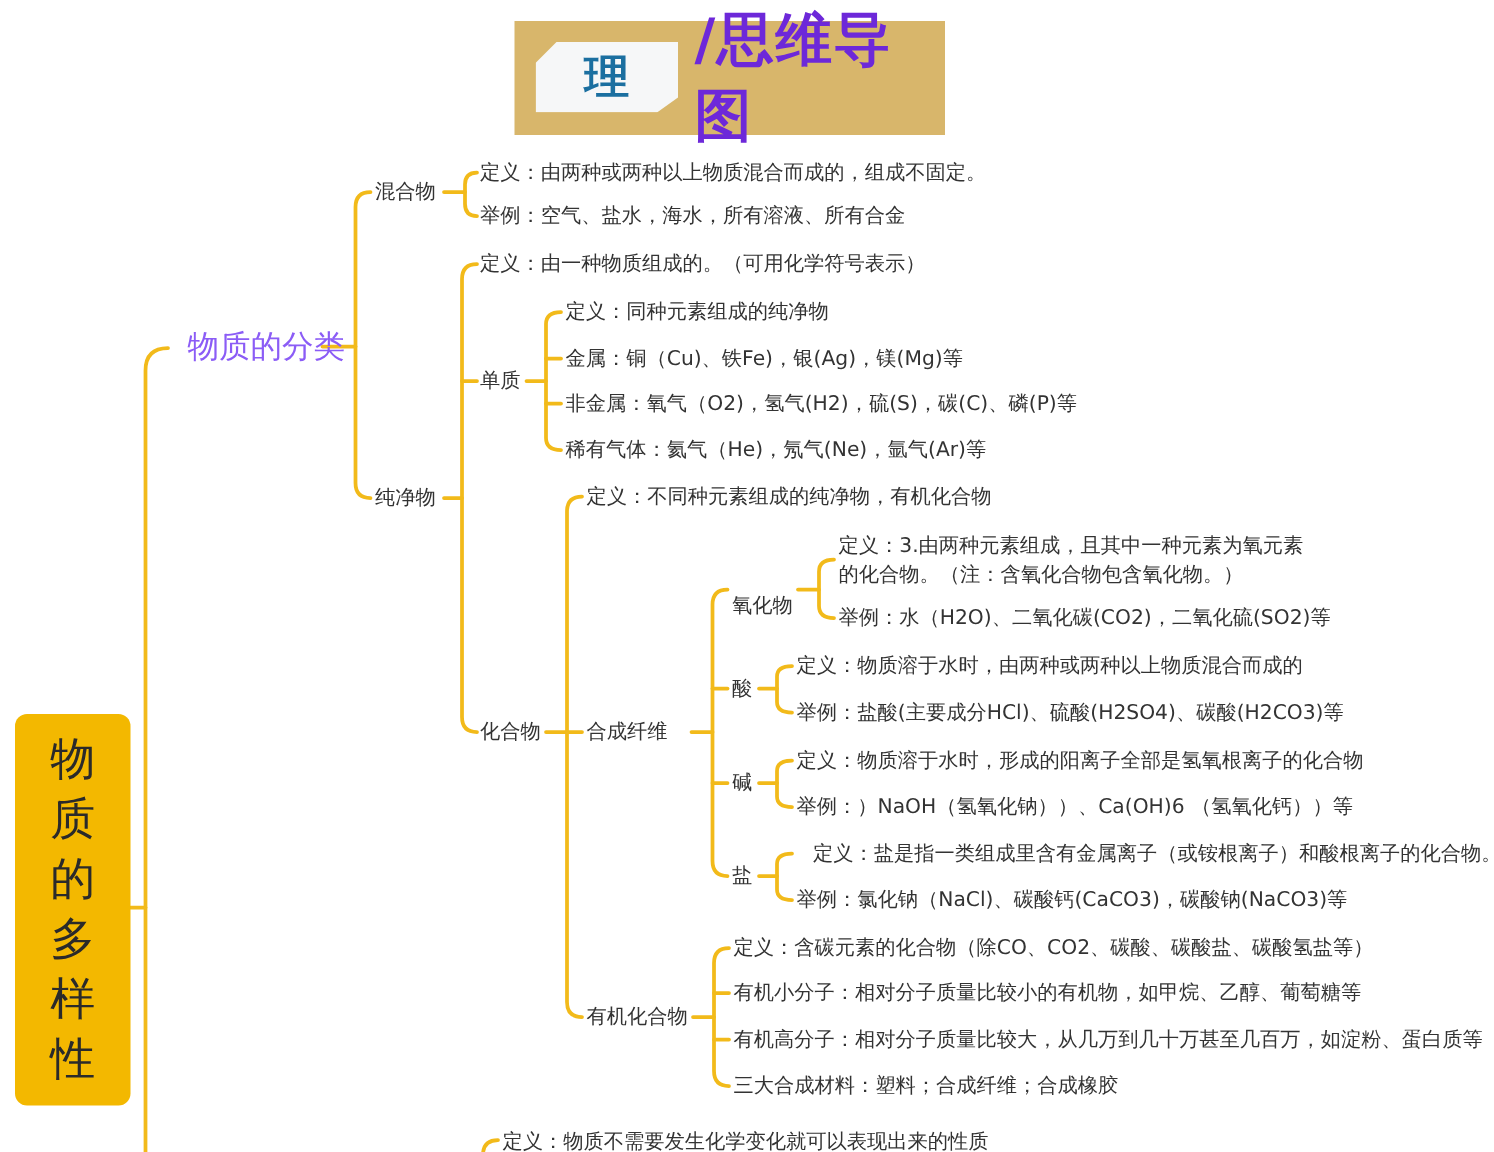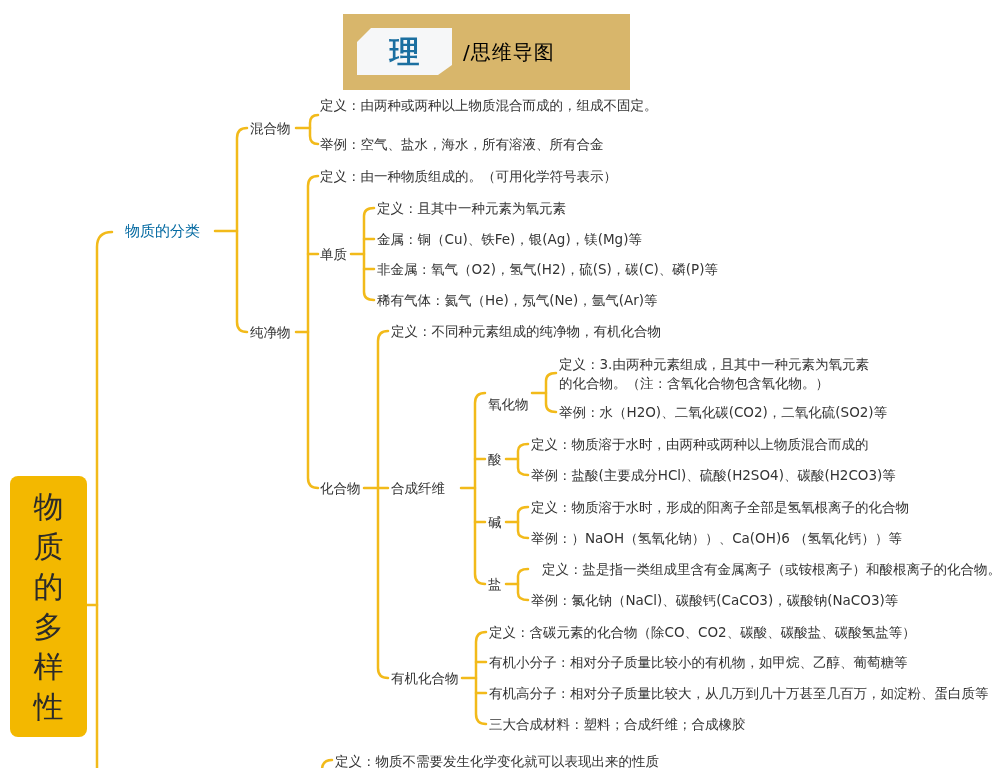--- a/index.html
+++ b/index.html
@@ -18,36 +18,36 @@
     background:#f6f7f8;
     clip-path:polygon(14px 0, 100% 0, 100% calc(100% - 10px), calc(100% - 14px) 100%, 0 100%, 0 14px);
     display:flex; align-items:center; justify-content:center;
   }
   .banner-badge span {
     font-size:30px; font-weight:bold; color:#1b6fa0; line-height:1;
   }
   .banner-title {
     position:absolute; left:120px; top:0; height:76px;
     display:flex; align-items:center;
-    font-size:20px; font-weight:normal; color:#000000; letter-spacing:1px;
+    font-size:38px; font-weight:bold; color:#6d28d9; letter-spacing:1px;
   }
   .root {
     position:absolute; left:10px; top:476px; width:77px; height:261px;
     background:#f3b800; border-radius:8px;
     display:flex; flex-direction:column; align-items:center; justify-content:center;
   }
   .root span {
     display:block; font-size:30px; line-height:40px; color:#2a2a2a;
   }
   svg.lines { position:absolute; left:0; top:0; }
   .t {
     position:absolute; font-size:13.5px; line-height:18px; height:18px;
     white-space:nowrap; color:#333; transform:translateY(-9px);
   }
-  .t.l1 { font-size:15px; line-height:22px; height:22px; transform:translateY(-11px); color:#0369a1; }
+  .t.l1 { font-size:21px; line-height:22px; height:22px; transform:translateY(-11px); color:#8b5cf6; }
 </style>
 </head>
 <body>
 
 <div class="banner">
   <div class="banner-badge">
     <span>理</span>
   </div>
   <div class="banner-title">/思维导图</div>
 </div>
@@ -106,28 +106,28 @@
   <span>质</span>
   <span>的</span>
   <span>多</span>
   <span>样</span>
   <span>性</span>
 </div>
 
 <div class="t l1" style="left:125px;top:231px">物质的分类</div>
 
 <div class="t" style="left:250px;top:128px">混合物</div>
-<div class="t" style="left:320px;top:105px">定义：由两种或两种以上物质混合而成的，组成不固定。</div>
+<div class="t" style="left:320px;top:115px">定义：由两种或两种以上物质混合而成的，组成不固定。</div>
 <div class="t" style="left:320px;top:144px">举例：空气、盐水，海水，所有溶液、所有合金</div>
 
 <div class="t" style="left:250px;top:332px">纯净物</div>
 <div class="t" style="left:320px;top:176px">定义：由一种物质组成的。（可用化学符号表示）</div>
 
 <div class="t" style="left:320px;top:254px">单质</div>
-<div class="t" style="left:377px;top:208px">定义：且其中一种元素为氧元素</div>
+<div class="t" style="left:377px;top:208px">定义：同种元素组成的纯净物</div>
 <div class="t" style="left:377px;top:239px">金属：铜（Cu)、铁Fe)，银(Ag)，镁(Mg)等</div>
 <div class="t" style="left:377px;top:269px">非金属：氧气（O2)，氢气(H2)，硫(S)，碳(C)、磷(P)等</div>
 <div class="t" style="left:377px;top:300px">稀有气体：氦气（He)，氖气(Ne)，氩气(Ar)等</div>
 
 <div class="t" style="left:320px;top:488px">化合物</div>
 <div class="t" style="left:391px;top:331px">定义：不同种元素组成的纯净物，有机化合物</div>
 
 <div class="t" style="left:391px;top:488px">合成纤维</div>
 
 <div class="t" style="left:488px;top:404px">氧化物</div>

